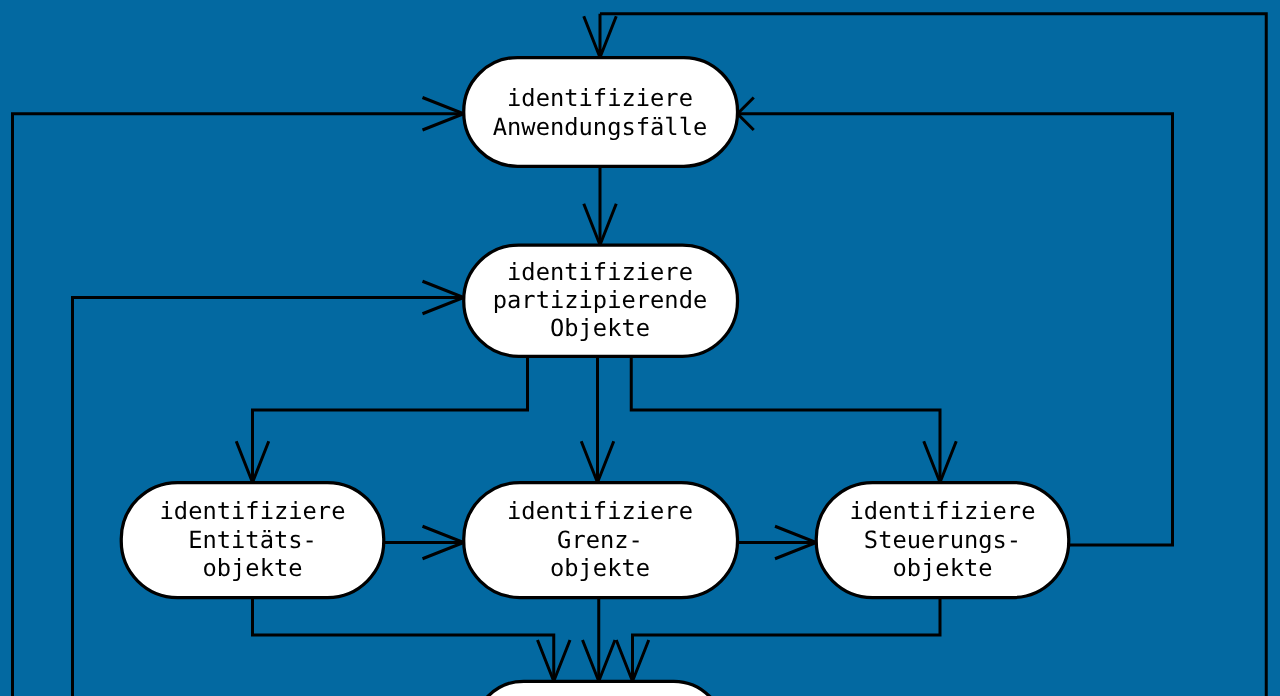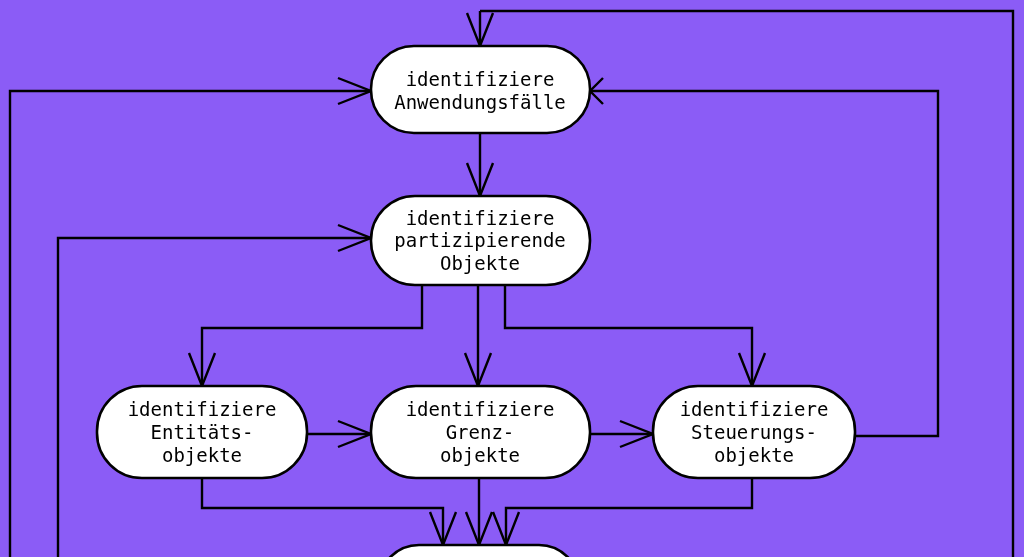--- a/index.html
+++ b/index.html
@@ -1,16 +1,16 @@
 <!DOCTYPE html>
 <html><head>
 <meta charset="utf-8">
 <style>
   html,body{margin:0;padding:0;background:#fff;}
-  #stage{position:relative;width:1024px;height:557px;background:#8b5cf6;overflow:hidden;}
+  #stage{position:relative;width:1024px;height:557px;background:#0369a1;overflow:hidden;}
   svg#flow{position:absolute;left:0;top:0;width:1024px;height:557px;display:block;}
   .node-box{fill:#ffffff;stroke:#000000;stroke-width:2.6;}
   .edge{fill:none;stroke:#000000;stroke-width:2.4;stroke-linecap:butt;stroke-linejoin:miter;}
   .head{fill:none;stroke:#000000;stroke-width:2.4;stroke-linejoin:miter;stroke-linecap:butt;}
   .node-label{font-family:"DejaVu Sans Mono","Liberation Mono",monospace;font-size:19px;fill:#000000;text-anchor:middle;dominant-baseline:middle;letter-spacing:0px;}
 </style>
 </head>
 <body>
 
 <div id="stage">

